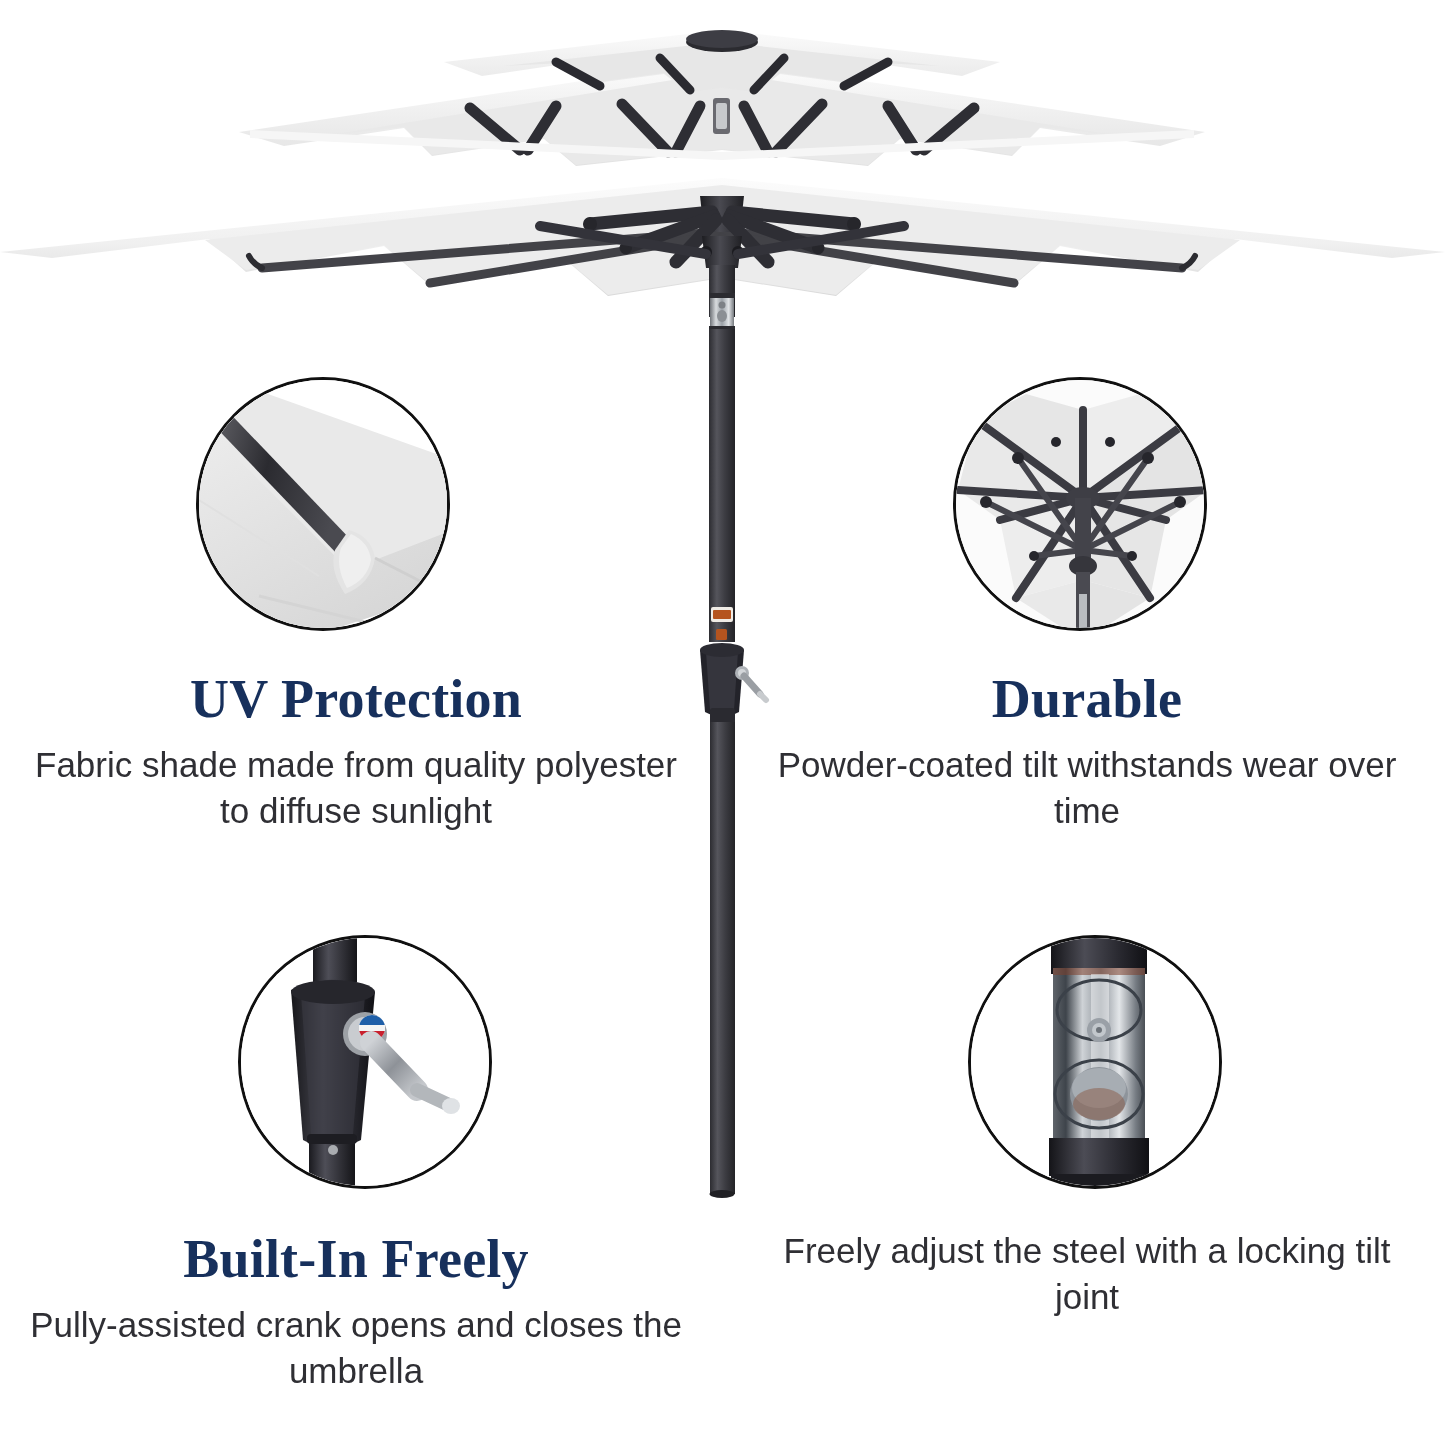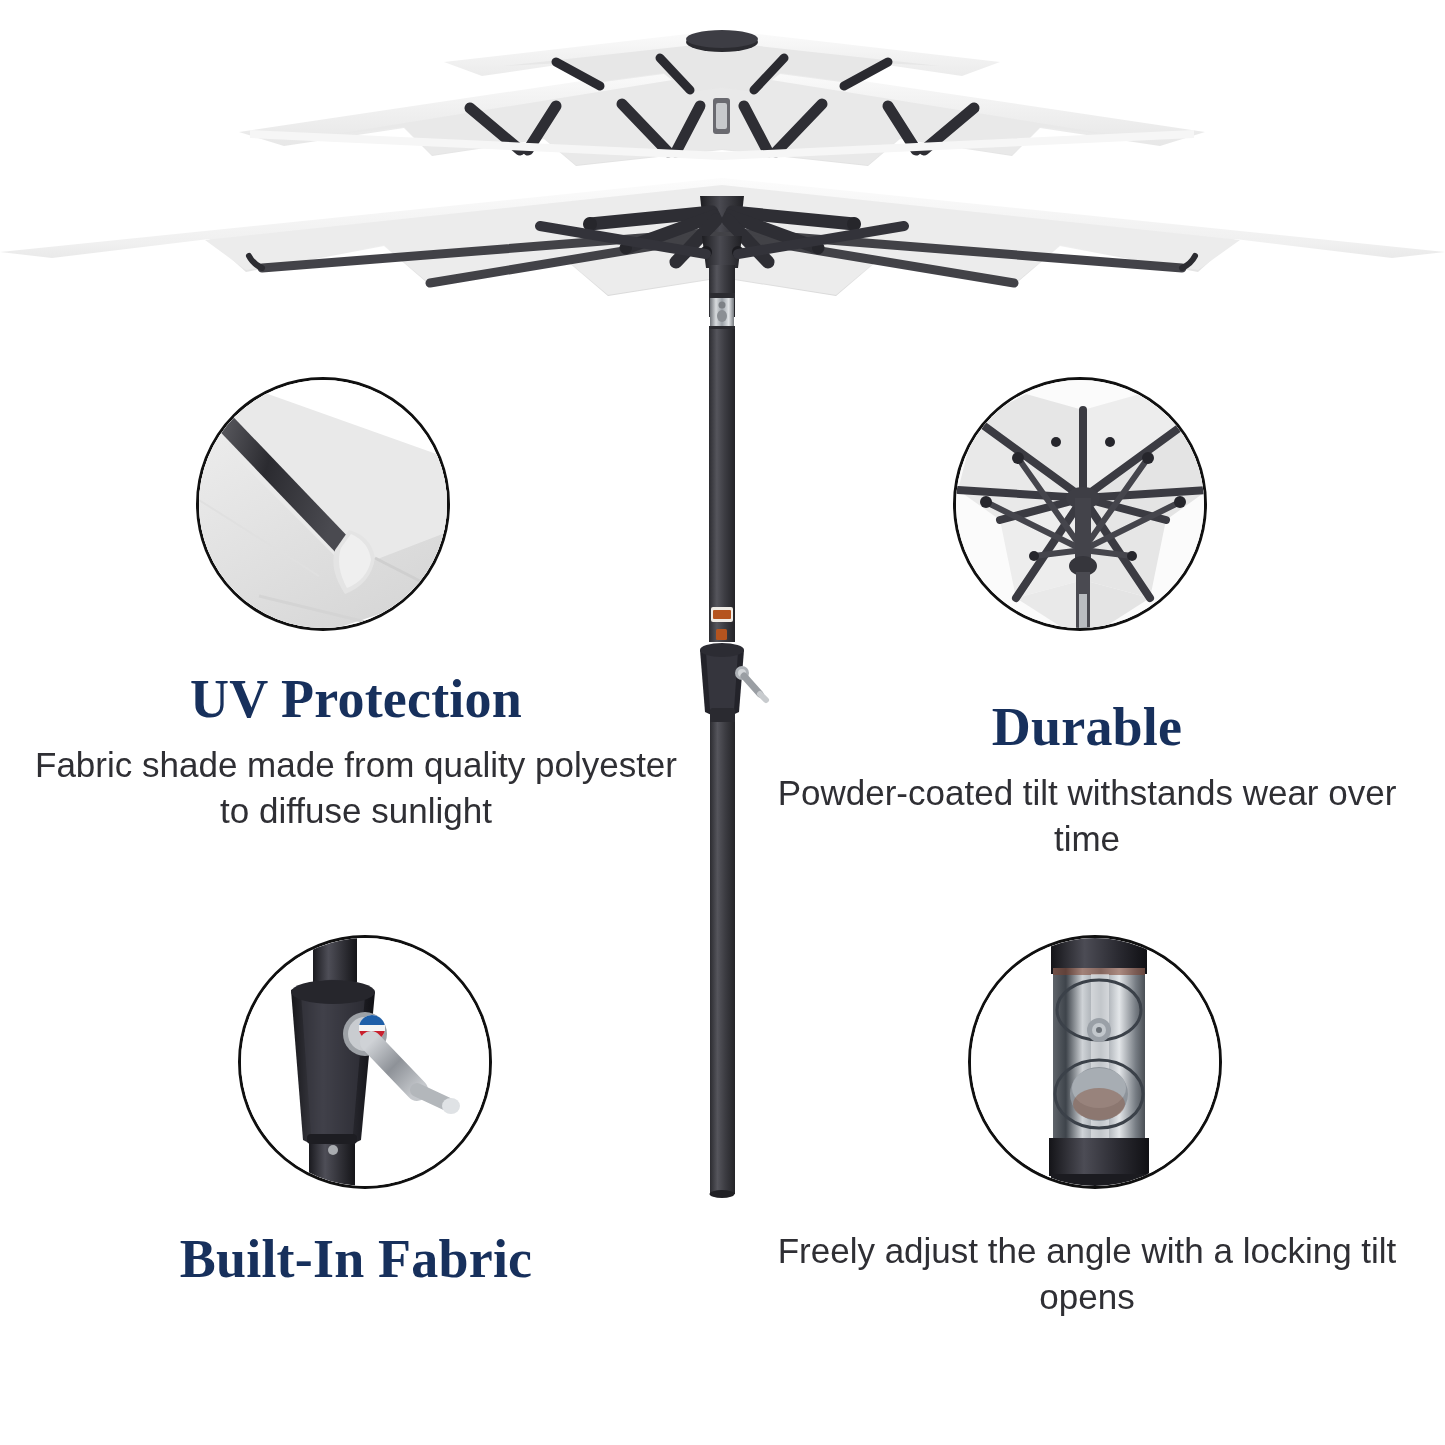--- a/index.html
+++ b/index.html
@@ -46,21 +46,21 @@
   #circle-crank    { left: 238px;  top: 935px;  width: 254px; height: 254px; }
   #circle-tilt     { left: 968px;  top: 935px;  width: 254px; height: 254px; }
 
   
   .feature {
     position: absolute;
     width: 660px;
     text-align: center;
   }
   #feature-uv      { left: 26px;  top: 668px; }
-  #feature-durable { left: 757px; top: 668px; margin-top: 28px; }
+  #feature-durable { left: 757px; top: 668px; }
   #feature-crank   { left: 26px;  top: 1228px; }
   #feature-tilt    { left: 757px; top: 1228px; }
 
   .feature-title {
     font-family: "Liberation Serif", serif;
     font-weight: bold;
     font-size: 54px;
     line-height: 62px;
     color: #17305c;
     margin: 0 0 12px 0;
@@ -428,20 +428,21 @@
     <div class="feature-title">UV Protection</div>
     <div class="feature-desc">Fabric shade made from quality polyester to diffuse sunlight</div>
   </div>
 
   <div class="feature" id="feature-durable">
     <div class="feature-title">Durable</div>
     <div class="feature-desc">Powder-coated tilt withstands wear over time</div>
   </div>
 
   <div class="feature" id="feature-crank">
-    <div class="feature-title">Built-In Fabric</div>
+    <div class="feature-title">Built-In Freely</div>
+    <div class="feature-desc">Pully-assisted crank opens and closes the umbrella</div>
   </div>
 
   <div class="feature" id="feature-tilt">
-    <div class="feature-desc">Freely adjust the angle with a locking tilt opens</div>
+    <div class="feature-desc">Freely adjust the steel with a locking tilt joint</div>
   </div>
 
 </div>
 
 </body></html>

